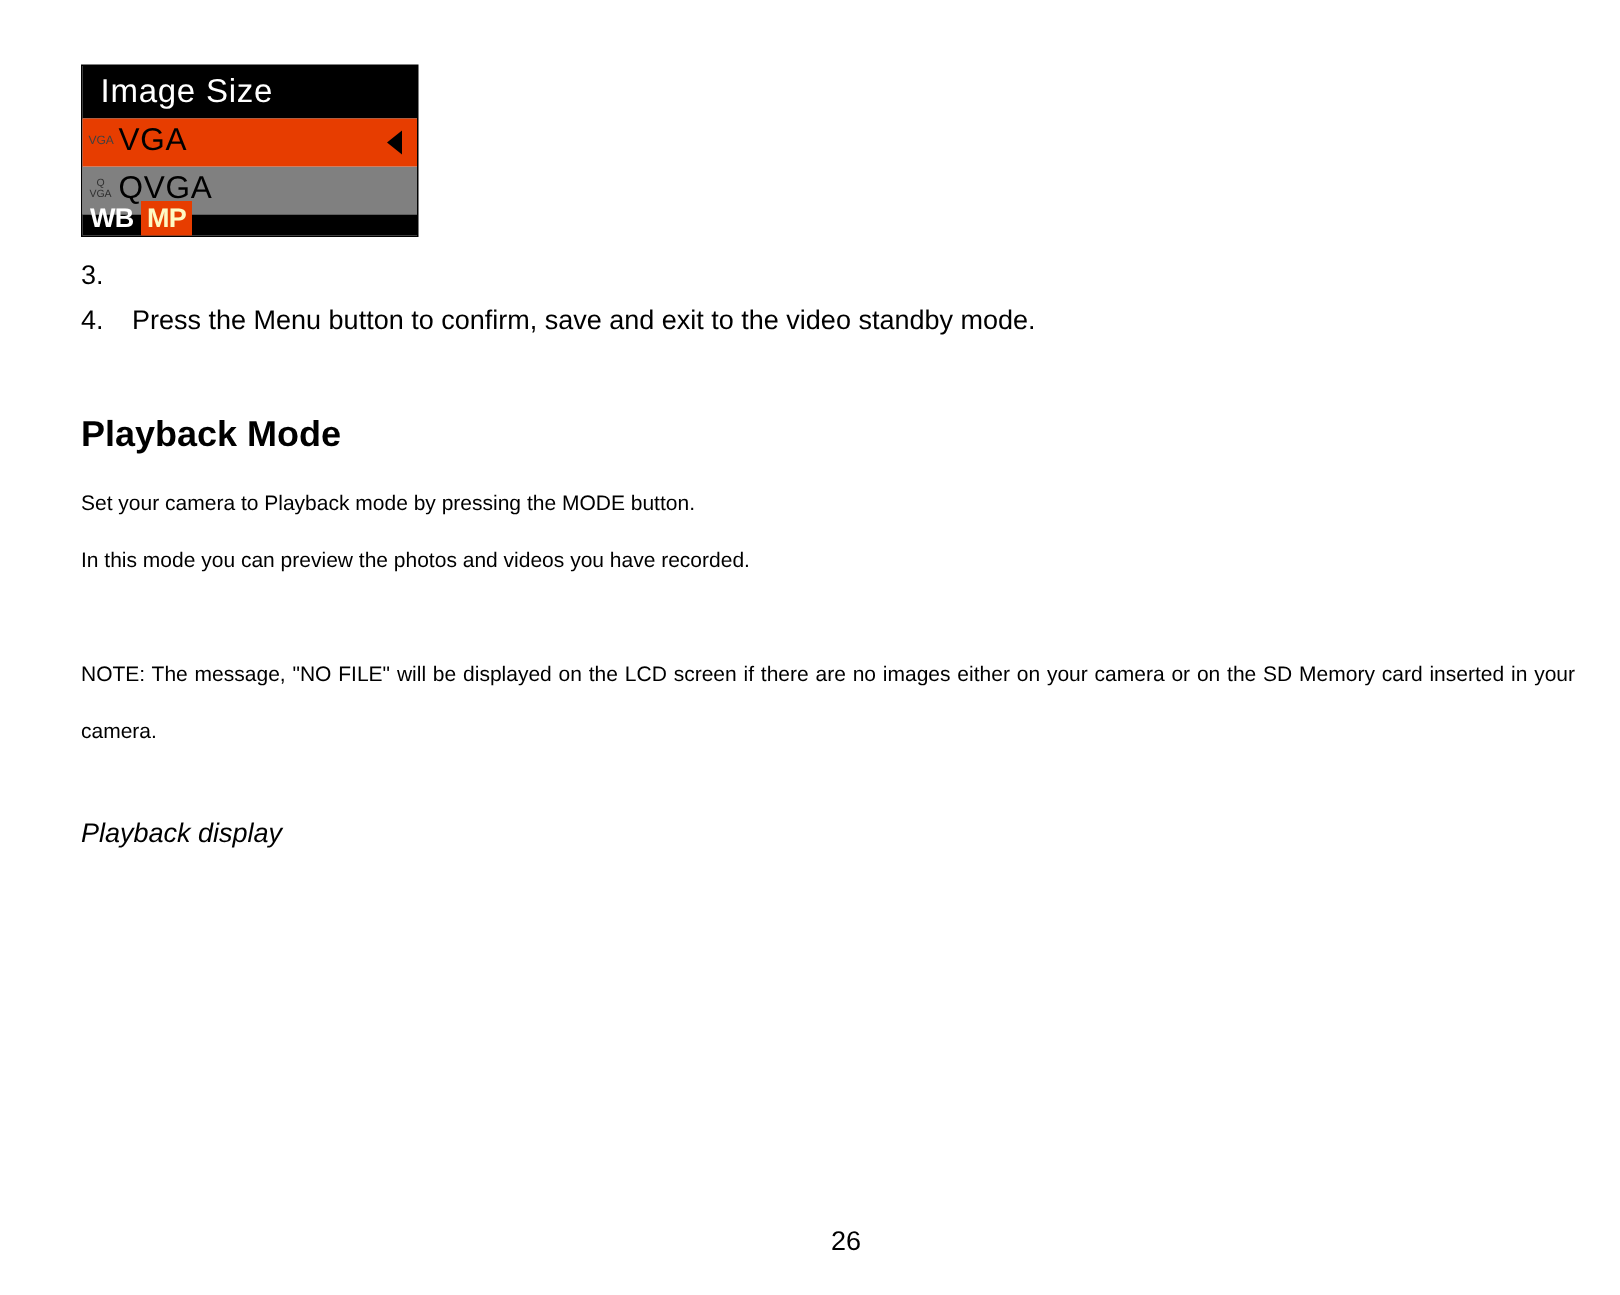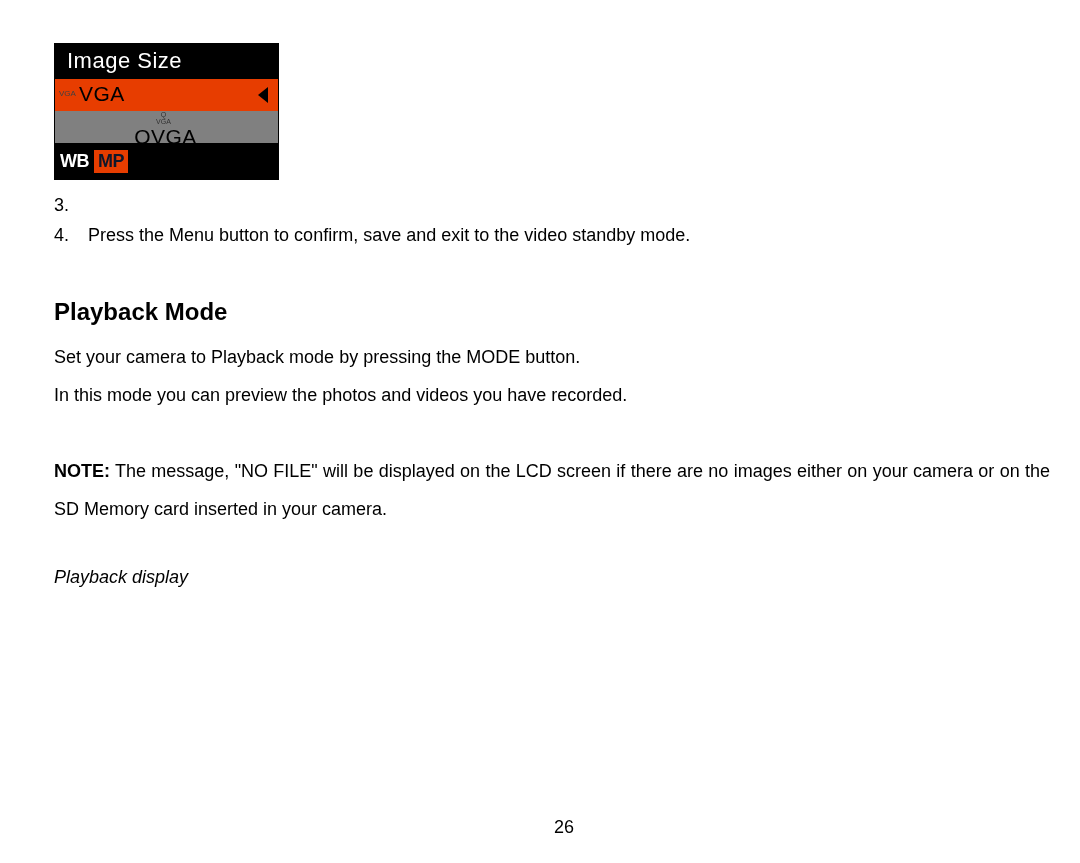--- a/index.html
+++ b/index.html
@@ -60,55 +60,54 @@
       border-top: 8px solid transparent;
       border-bottom: 8px solid transparent;
       border-right: 10px solid #000000;
     }
     .widget-unselected {
       background: #808080;
       display: flex;
       align-items: center;
       padding: 0 6px 2px 4px;
       height: 32px;
-      flex-direction: column;
     }
     .widget-unselected .small-tag {
       color: #303030;
       font-size: 7px;
       line-height: 7px;
       margin-right: 4px;
       width: 16px;
       display: flex;
       flex-direction: column;
       align-items: center;
     }
     .widget-unselected .main-text {
       color: #000000;
       font-size: 21px;
       font-weight: normal;
       letter-spacing: 0.5px;
     }
     .widget-footer {
       background: #000000;
       display: flex;
-      align-items: center;
-      height: 36px;
+      align-items: flex-end;
+      height: 14px;
       padding-left: 2px;
     }
     .widget-footer .wb-box {
       color: #ffffff;
       font-size: 18px;
       font-weight: bold;
       padding: 1px 3px;
       letter-spacing: -0.5px;
     }
     .widget-footer .mp-box {
       background: #e73d00;
-      color: #0f172a;
+      color: #fef9c3;
       font-size: 18px;
       font-weight: bold;
       padding: 1px 4px;
       margin-left: 2px;
       letter-spacing: -0.5px;
     }
     .list-items {
       margin-left: 0;
     }
     .list-item {
@@ -124,32 +123,32 @@
     .list-text {
       margin-left: 6px;
     }
     .section-heading {
       font-size: 24px;
       font-weight: bold;
       margin-top: 49px;
       margin-bottom: 12px;
     }
     .body-text {
-      font-size: 18px;
+      font-size: 14px;
       line-height: 38px;
       text-align: justify;
     }
     .body-para {
       margin-bottom: 0;
     }
     .note-para {
       margin-top: 38px;
     }
     .note-label {
-      font-weight: bold;
+      font-weight: normal;
     }
     .italic-heading {
       font-style: italic;
       font-size: 18px;
       margin-top: 39px;
     }
     .page-number {
       position: absolute;
       bottom: 25px;
       left: 0;

